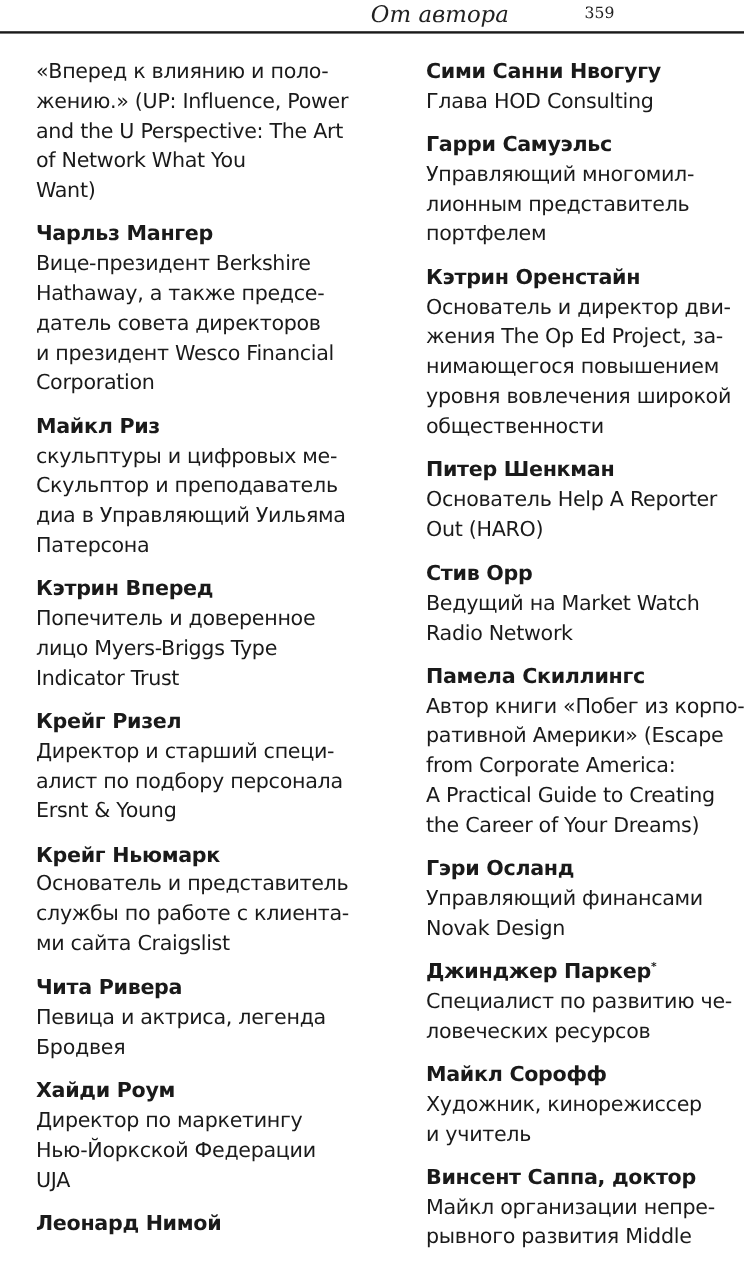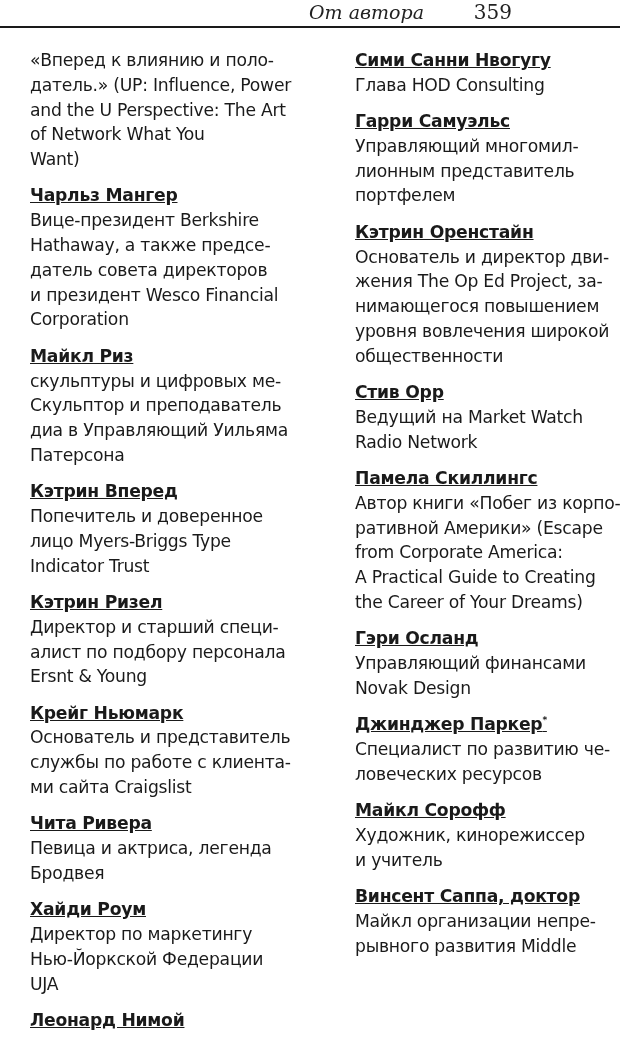--- a/index.html
+++ b/index.html
@@ -2,43 +2,43 @@
 <html><head>
 <meta charset="utf-8">
 <style>
   html, body { margin:0; padding:0; background:#ffffff; }
   body { width:620px; height:1056px; position:relative; overflow:hidden; color:#1a1a1a;
          font-family:"DejaVu Sans", sans-serif; }
   .header { position:absolute; left:0; top:0; width:512px; height:28px; }
   .header .title { position:absolute; right:88px; top:0px; font-family:"DejaVu Serif", serif;
          font-style:italic; font-size:19px; line-height:24px; color:#222; }
   .header .pnum { position:absolute; right:0px; top:0px; font-family:"DejaVu Serif", serif;
-         font-size:20px; line-height:24px; color:#222; }
+         font-size:13px; line-height:24px; color:#222; }
   .rule { position:absolute; left:0; top:26px; width:620px; height:2px; background:#1a1a1a; }
   .col { position:absolute; top:48px; }
   .col.left { left:30px; width:295px; }
   .col.right { left:355px; width:265px; }
   .entry { margin-bottom:11.5px; }
   .line { font-size:17.2px; line-height:24.8px; white-space:nowrap; letter-spacing:-0.25px; }
-  .name { font-weight:bold;text-decoration:underline; }
+  .name { font-weight:bold; }
   sup { font-size:9px; line-height:0; vertical-align:super; }
 </style>
 </head>
 <body>
 
 <div class="header">
   <span class="title">От автора</span>
   <span class="pnum">359</span>
 </div>
 <div class="rule"></div>
 
 <div class="col left">
   <div class="entry">
     <div class="line">«Вперед к влиянию и поло-</div>
-    <div class="line">датель.» (UP: Influence, Power</div>
+    <div class="line">жению.» (UP: Influence, Power</div>
     <div class="line">and the U Perspective: The Art</div>
     <div class="line">of Network What You</div>
     <div class="line">Want)</div>
   </div>
   <div class="entry">
     <div class="line name">Чарльз Мангер</div>
     <div class="line">Вице-президент Berkshire</div>
     <div class="line">Hathaway, а также предсе-</div>
     <div class="line">датель совета директоров</div>
     <div class="line">и президент Wesco Financial</div>
@@ -51,21 +51,21 @@
     <div class="line">диа в Управляющий Уильяма</div>
     <div class="line">Патерсона</div>
   </div>
   <div class="entry">
     <div class="line name">Кэтрин Вперед</div>
     <div class="line">Попечитель и доверенное</div>
     <div class="line">лицо Myers-Briggs Type</div>
     <div class="line">Indicator Trust</div>
   </div>
   <div class="entry">
-    <div class="line name">Кэтрин Ризел</div>
+    <div class="line name">Крейг Ризел</div>
     <div class="line">Директор и старший специ-</div>
     <div class="line">алист по подбору персонала</div>
     <div class="line">Ersnt &amp; Young</div>
   </div>
   <div class="entry">
     <div class="line name">Крейг Ньюмарк</div>
     <div class="line">Основатель и представитель</div>
     <div class="line">службы по работе с клиента-</div>
     <div class="line">ми сайта Craigslist</div>
   </div>
@@ -98,20 +98,25 @@
   </div>
   <div class="entry">
     <div class="line name">Кэтрин Оренстайн</div>
     <div class="line">Основатель и директор дви-</div>
     <div class="line">жения The Op Ed Project, за-</div>
     <div class="line">нимающегося повышением</div>
     <div class="line">уровня вовлечения широкой</div>
     <div class="line">общественности</div>
   </div>
   <div class="entry">
+    <div class="line name">Питер Шенкман</div>
+    <div class="line">Основатель Help A Reporter</div>
+    <div class="line">Out (HARO)</div>
+  </div>
+  <div class="entry">
     <div class="line name">Стив Орр</div>
     <div class="line">Ведущий на Market Watch</div>
     <div class="line">Radio Network</div>
   </div>
   <div class="entry">
     <div class="line name">Памела Скиллингс</div>
     <div class="line">Автор книги «Побег из корпо-</div>
     <div class="line">ративной Америки» (Escape</div>
     <div class="line">from Corporate America:</div>
     <div class="line">A Practical Guide to Creating</div>

